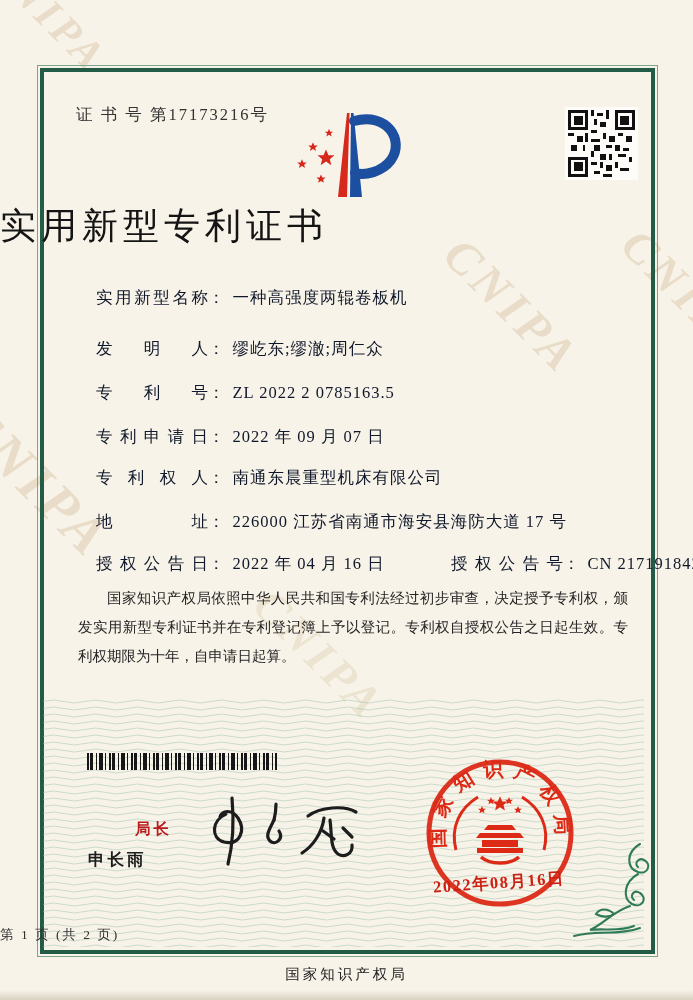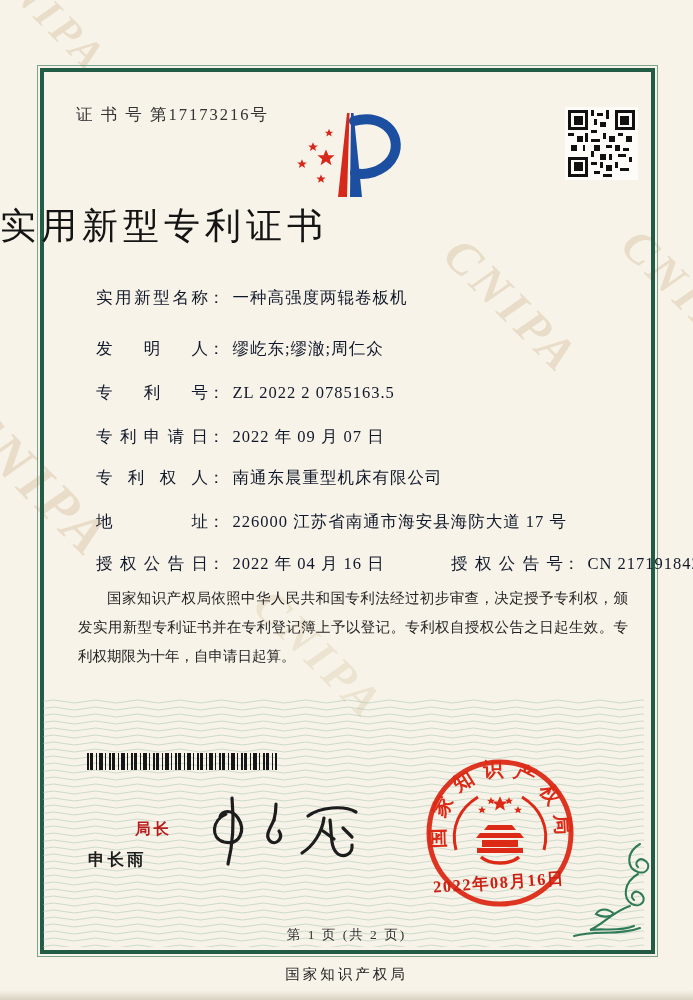--- a/index.html
+++ b/index.html
@@ -77,21 +77,21 @@
   .seal{left:418px;top:752px;z-index:5;}
   .seal-arc-text{font-size:20px;font-weight:bold;letter-spacing:9px;fill:#dc2a17;}
   .seal-date{
     position:absolute;left:433px;top:872px;z-index:6;
     font-size:16.5px;font-weight:bold;color:#cd2012;letter-spacing:1.5px;
     transform:rotate(-4deg);white-space:nowrap;
   }
   
   .ornament{left:568px;top:838px;z-index:2;}
   
-  .page-info{left:0;top:926px;width:100%;text-align:center;font-size:13.5px;
+  .page-info{left:0;top:926px;width:100%;text-align:left;font-size:13.5px;
     letter-spacing:2px;color:#333;z-index:3;}
   .note{left:0;top:965px;width:100%;text-align:center;font-size:14.5px;
     letter-spacing:3px;color:#222;z-index:2;}
   .bottom-shadow{left:0;top:990px;width:100%;height:10px;
     background:linear-gradient(#f8f3e8,#d8d2c2);z-index:0;}
 </style>
 </head>
 <body>
 
 <div class="wm wm1">CNIPA</div>

